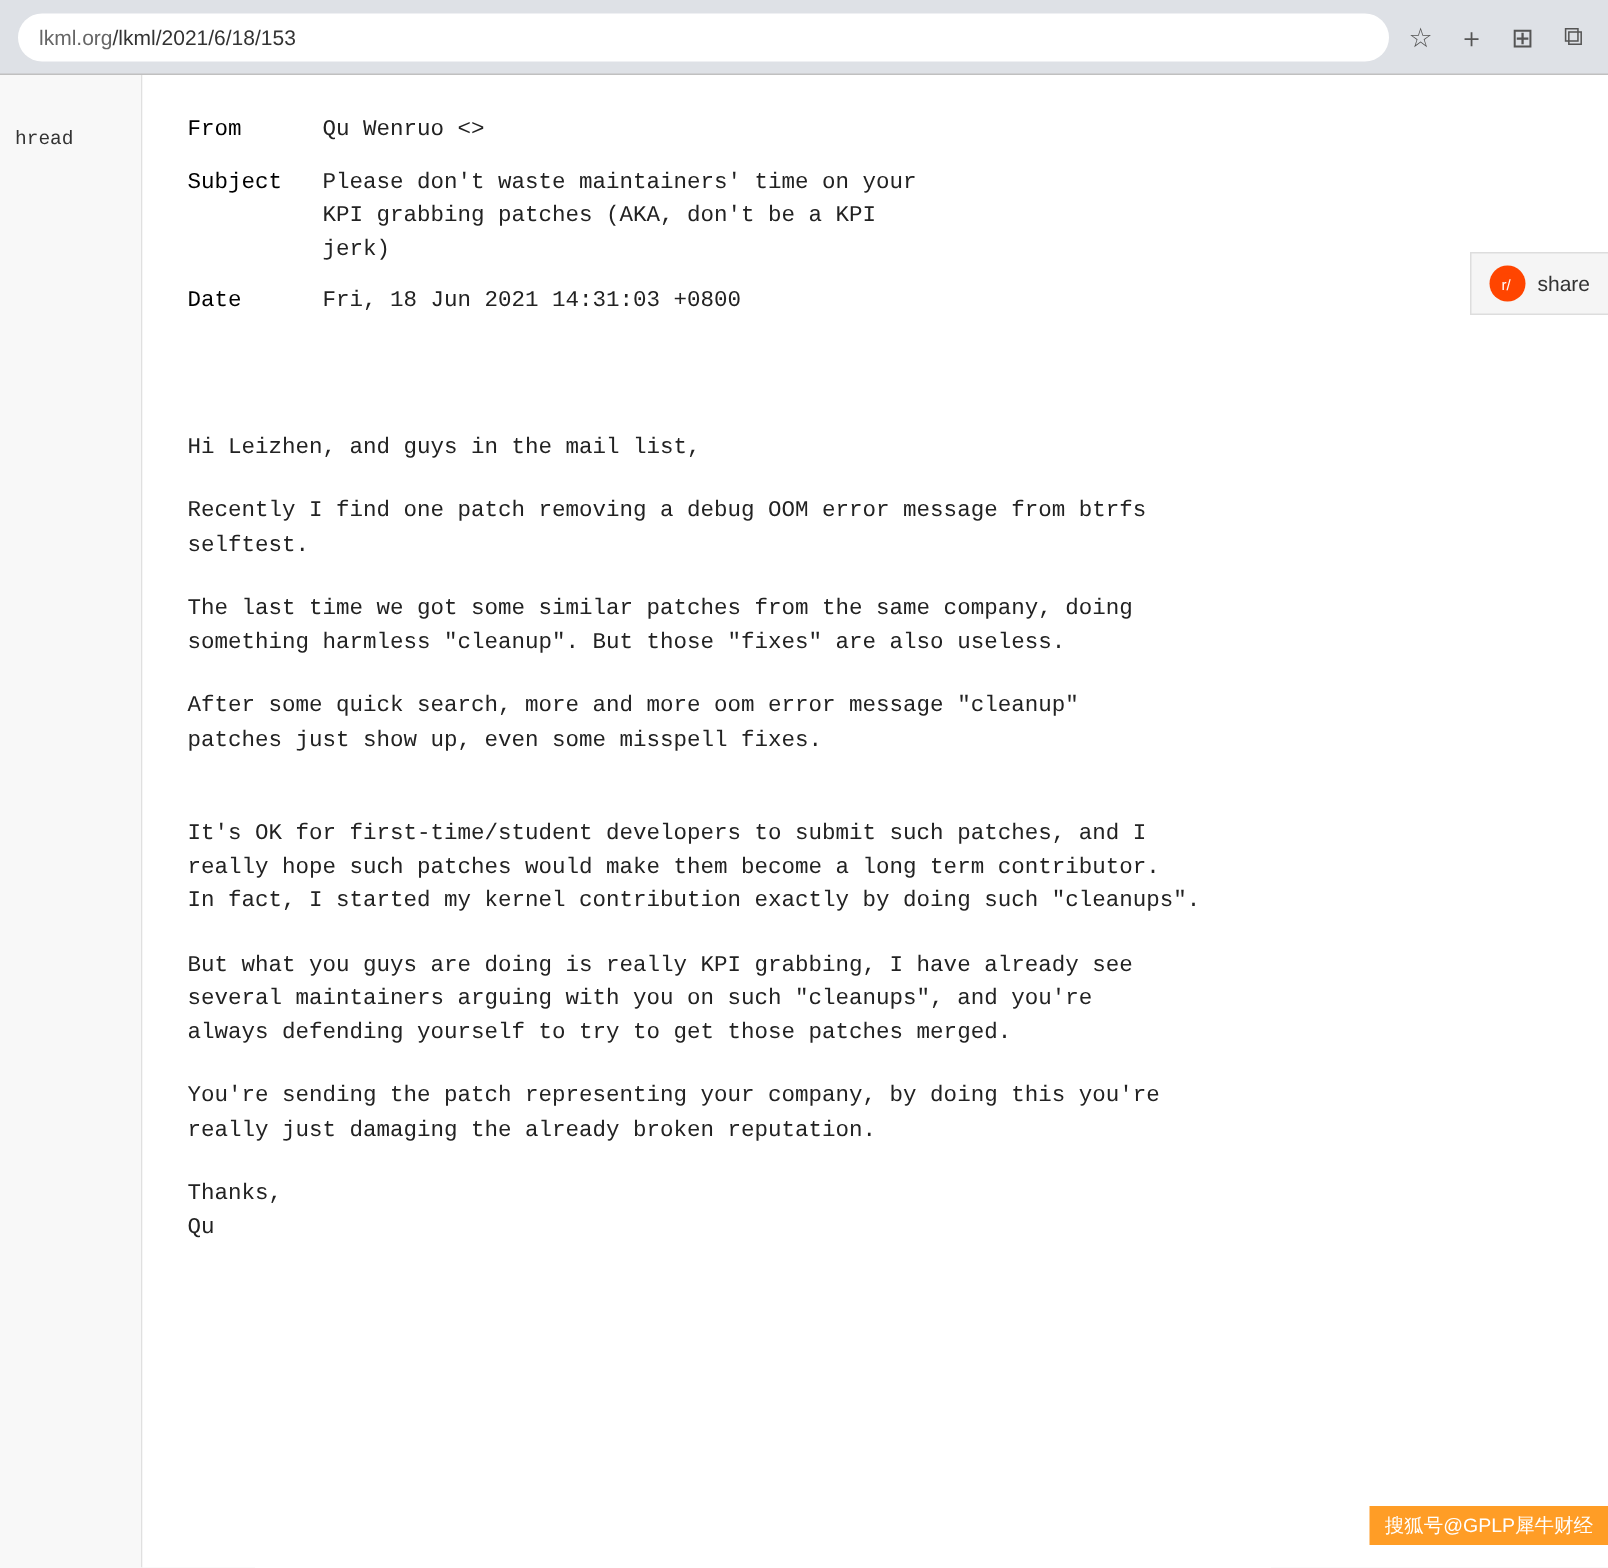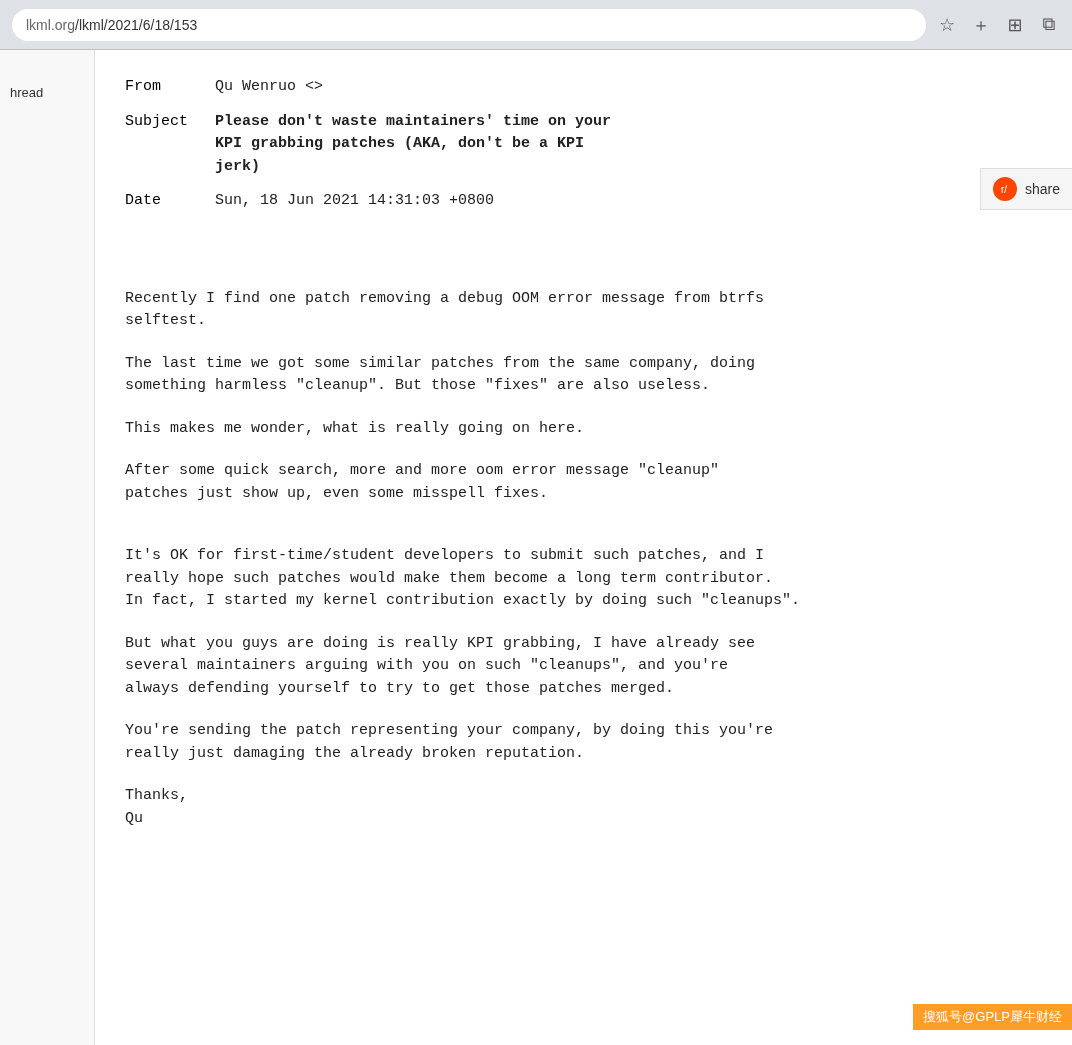--- a/index.html
+++ b/index.html
@@ -76,21 +76,21 @@
       background: #f8f8f8;
       border-right: 1px solid #e0e0e0;
       padding: 20px 0;
       flex-shrink: 0;
     }
 
     .sidebar-thread {
       padding: 15px 10px;
       font-size: 13px;
       color: #333;
-      font-family: Liberation Sans, sans-serif;
+      font-family: Liberation Mono, monospace;
     }
 
     
     .main-content {
       flex: 1;
       background: white;
       padding: 20px 30px 40px 30px;
       position: relative;
     }
 
@@ -198,35 +198,35 @@
   <div class="main-content">
 
     <table class="email-header">
       <tbody>
           <tr>
         <td class="label">From</td>
         <td class="value">Qu Wenruo &lt;&gt;</td>
       </tr>
       <tr>
         <td class="label">Subject</td>
-        <td class="value" style="white-space: pre; font-weight: bold;">Please don't waste maintainers' time on your
+        <td class="value" style="white-space: pre;">Please don't waste maintainers' time on your
 KPI grabbing patches (AKA, don't be a KPI
 jerk)</td>
       </tr>
       <tr>
         <td class="label">Date</td>
-        <td class="value">Sun, 18 Jun 2021 14:31:03 +0800</td>
+        <td class="value">Fri, 18 Jun 2021 14:31:03 +0800</td>
       </tr>
     </tbody>
       </table>
 
     <div class="email-body" id="email-body-container">
-    <p>Recently I find one patch removing a debug OOM error message from btrfs
+    <p>Hi Leizhen, and guys in the mail list,</p><p>Recently I find one patch removing a debug OOM error message from btrfs
 selftest.</p><p>The last time we got some similar patches from the same company, doing
-something harmless "cleanup". But those "fixes" are also useless.</p><p>This makes me wonder, what is really going on here.</p><p>After some quick search, more and more oom error message "cleanup"
+something harmless "cleanup". But those "fixes" are also useless.</p><p>After some quick search, more and more oom error message "cleanup"
 patches just show up, even some misspell fixes.</p><div style="height: 20px;"></div><p>It's OK for first-time/student developers to submit such patches, and I
 really hope such patches would make them become a long term contributor.
 In fact, I started my kernel contribution exactly by doing such "cleanups".</p><p>But what you guys are doing is really KPI grabbing, I have already see
 several maintainers arguing with you on such "cleanups", and you're
 always defending yourself to try to get those patches merged.</p><p>You're sending the patch representing your company, by doing this you're
 really just damaging the already broken reputation.</p><p>Thanks,
 Qu</p></div>
 
     <div class="reddit-share">
       <div class="reddit-icon">

